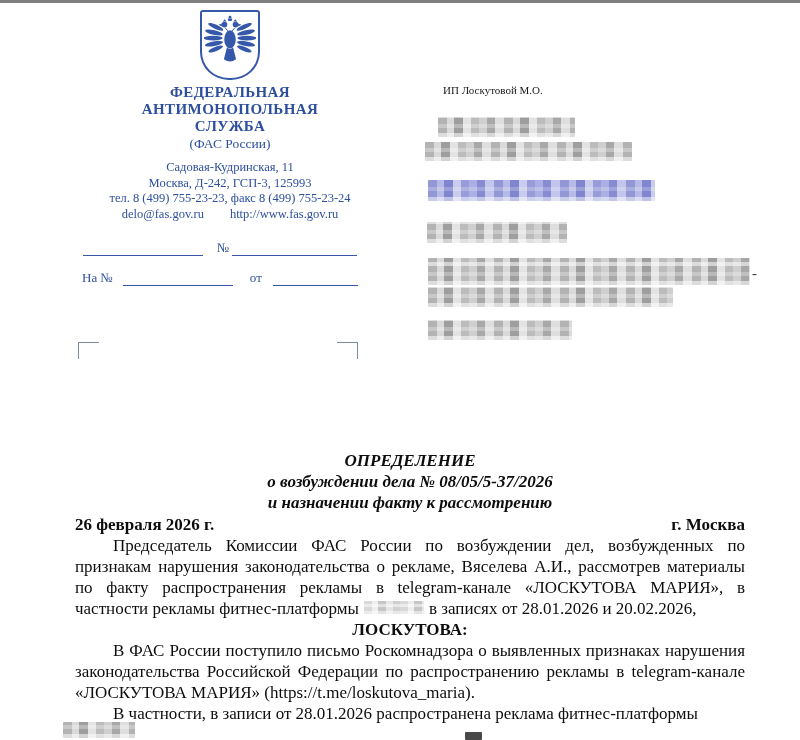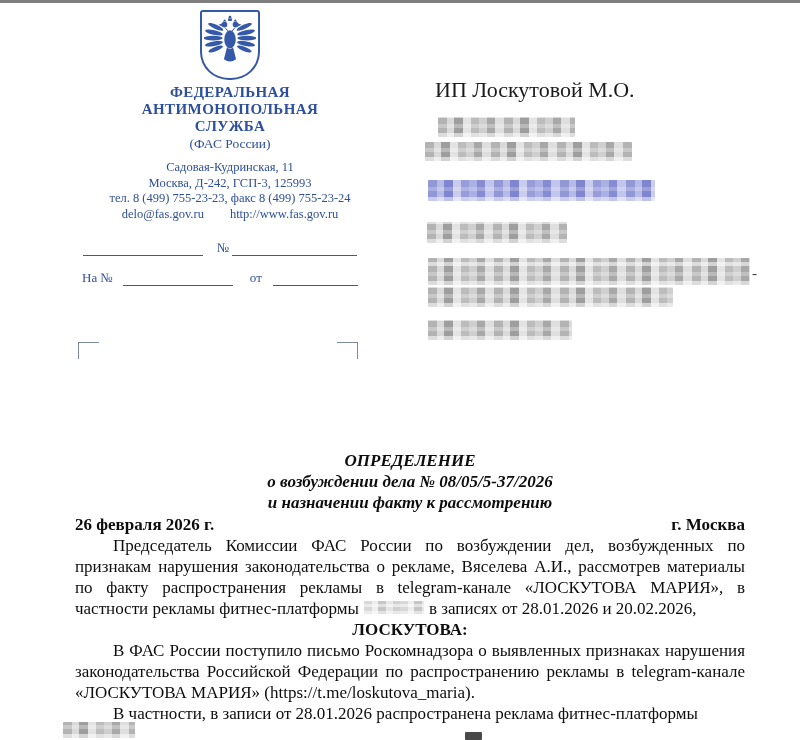--- a/index.html
+++ b/index.html
@@ -29,21 +29,21 @@
   .lbl-no{margin-left:14px;}
   .lbl-na{margin-left:12px;}
   .lbl-ot{margin-left:17px;}
 
   .bracket{position:absolute;width:20px;height:16px;}
   .bracket-left{left:78px;top:342px;border-left:1px solid #7c8ba3;border-top:1px solid #7c8ba3;}
   .bracket-right{left:337px;top:342px;border-right:1px solid #7c8ba3;border-top:1px solid #7c8ba3;}
 
   
   .recipient{position:absolute;left:428px;top:80px;width:340px;height:270px;}
-  .recipient-name{margin-left:7px;font-size:22px;line-height:20px;color:#1a1a1a;}
+  .recipient-name{margin-left:15px;font-size:11px;line-height:20px;color:#1a1a1a;}
   .redact{position:absolute;border-radius:1px;}
   .redact-gray{
     background-image:
       repeating-linear-gradient(0deg, rgba(255,255,255,.55) 0 4px, rgba(255,255,255,0) 4px 9px, rgba(255,255,255,.28) 9px 13px, rgba(255,255,255,0) 13px 19px),
       repeating-linear-gradient(90deg,#b3b3b3 0 9px,#d9d9d9 9px 16px,#9e9e9e 16px 25px,#e3e3e3 25px 33px,#bcbcbc 33px 41px,#cfcfcf 41px 49px,#a8a8a8 49px 57px,#dedede 57px 66px);
   }
   .redact-blue{
     background-image:
       repeating-linear-gradient(0deg, rgba(255,255,255,.5) 0 4px, rgba(255,255,255,0) 4px 10px, rgba(255,255,255,.22) 10px 14px, rgba(255,255,255,0) 14px 21px),
       repeating-linear-gradient(90deg,#9297d6 0 9px,#b6bae7 9px 16px,#7f85ce 16px 25px,#c9cced 25px 33px,#989dda 33px 41px,#aab0e3 41px 49px,#868bd2 49px 57px,#c2c5ec 57px 66px);

